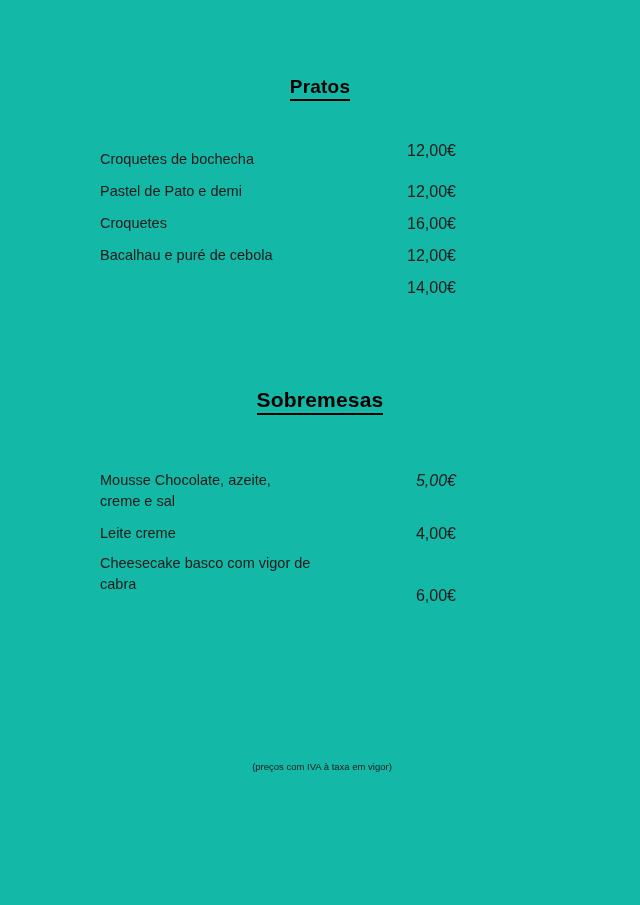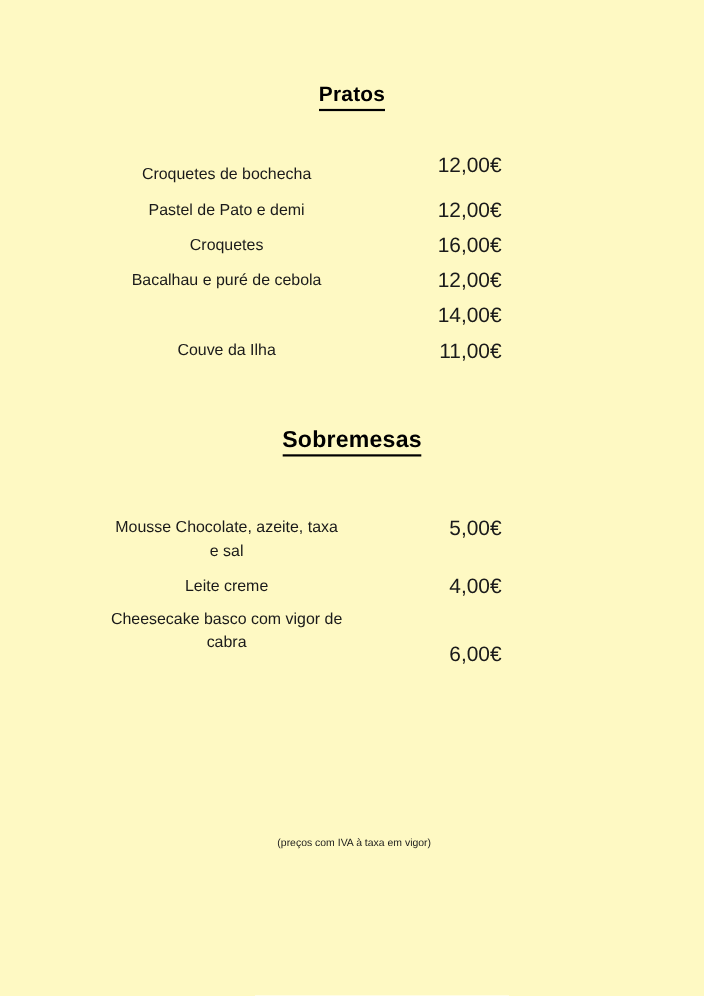--- a/index.html
+++ b/index.html
@@ -12,21 +12,21 @@
     height: 905px;
     position: relative;
     font-family: "Liberation Sans", sans-serif;
     color: #1a1a1a;
     overflow: hidden;
   }
 
   .page {
     position: absolute;
     inset: 0;
-    background: #fef9c3;
+    background: #14b8a6;
   }
 
   
   .section-heading {
     position: absolute;
     left: 0;
     width: 640px;
     text-align: center;
     font-weight: bold;
     color: #000000;
@@ -60,48 +60,48 @@
 
   .menu-row {
     position: relative;
     width: 640px;
   }
 
   .item-name {
     position: absolute;
     left: 100px;
     width: 212px;
-    text-align: center;
+    text-align: left;
     font-size: 14.5px;
     line-height: 21px;
     color: #1a1a1a;
   }
 
   .item-price {
     position: absolute;
     left: 300px;
     width: 156px;
     text-align: right;
-    font-size: 19px;
+    font-size: 16px;
     line-height: 21px;
     color: #1a1a1a;
     white-space: nowrap;
   }
 
   
   #section-pratos .menu-row { height: 32px; }
   #section-pratos .menu-row .item-name  { top: 11px; }
   #section-pratos .menu-row .item-price { top: 11px; }
   
   #section-pratos .menu-row:first-child .item-price { top: 2px; }
 
   
   #row-dessert-0 { height: 53px; }
   #row-dessert-0 .item-name  { top: 8px; }
-  #row-dessert-0 .item-price { top: 8px; }
+  #row-dessert-0 .item-price { top: 8px; font-style: italic; }
 
   #row-dessert-1 { height: 32px; }
   #row-dessert-1 .item-name  { top: 8px; }
   #row-dessert-1 .item-price { top: 8px; }
 
   #row-dessert-2 { height: 70px; }
   #row-dessert-2 .item-name  { top: 6px; }
   #row-dessert-2 .item-price { top: 38px; }
 
   
@@ -144,34 +144,30 @@
 
     <div class="menu-row">
       <div class="item-name">Bacalhau e puré de cebola</div>
       <div class="item-price">12,00€</div>
     </div>
 
     <div class="menu-row">
       <div class="item-price">14,00€</div>
     </div>
 
-    <div class="menu-row">
-      <div class="item-name">Couve da Ilha</div>
-      <div class="item-price">11,00€</div>
-    </div>
   </div>
 
   <div class="section-heading" id="heading-sobremesas">
     <span class="heading-text">Sobremesas</span>
   </div>
 
   <div class="menu-section" id="section-sobremesas">
 
     <div class="menu-row" id="row-dessert-0">
-      <div class="item-name">Mousse Chocolate, azeite, taxa e sal</div>
+      <div class="item-name">Mousse Chocolate, azeite, creme e sal</div>
       <div class="item-price">5,00€</div>
     </div>
 
     <div class="menu-row" id="row-dessert-1">
       <div class="item-name">Leite creme</div>
       <div class="item-price">4,00€</div>
     </div>
 
     <div class="menu-row" id="row-dessert-2">
       <div class="item-name">Cheesecake basco com vigor de cabra</div>

